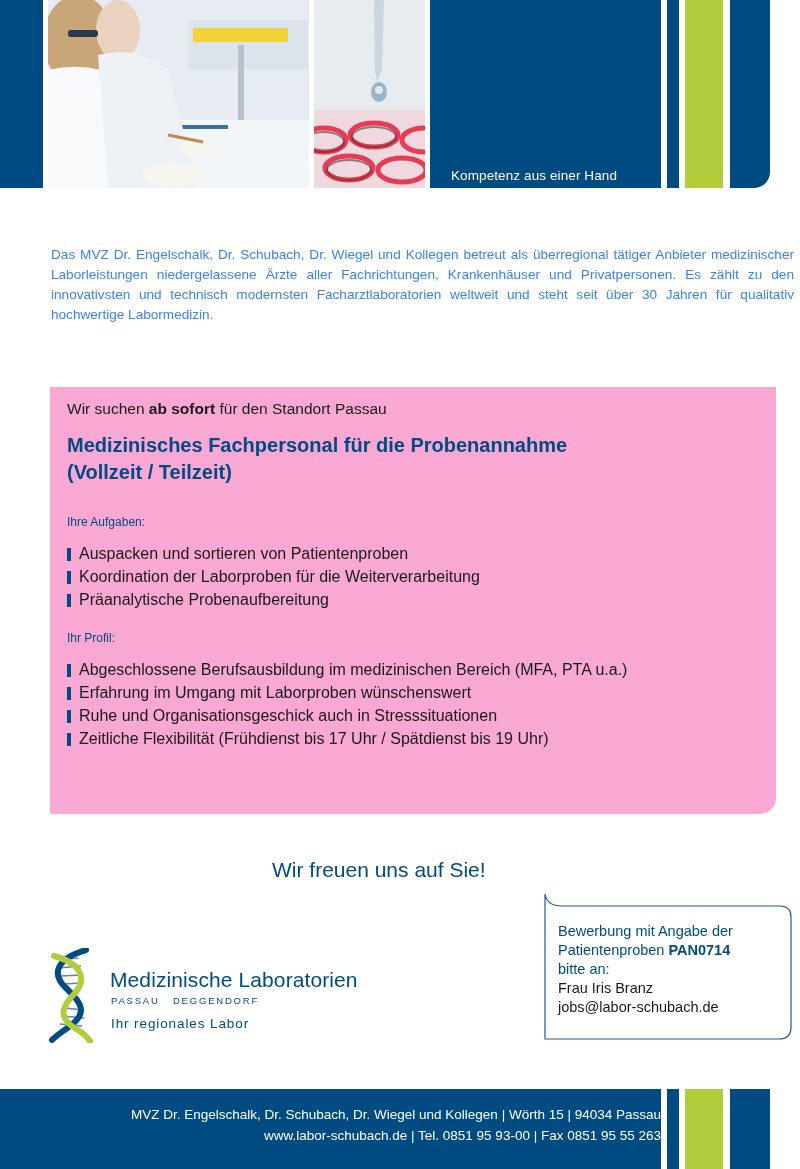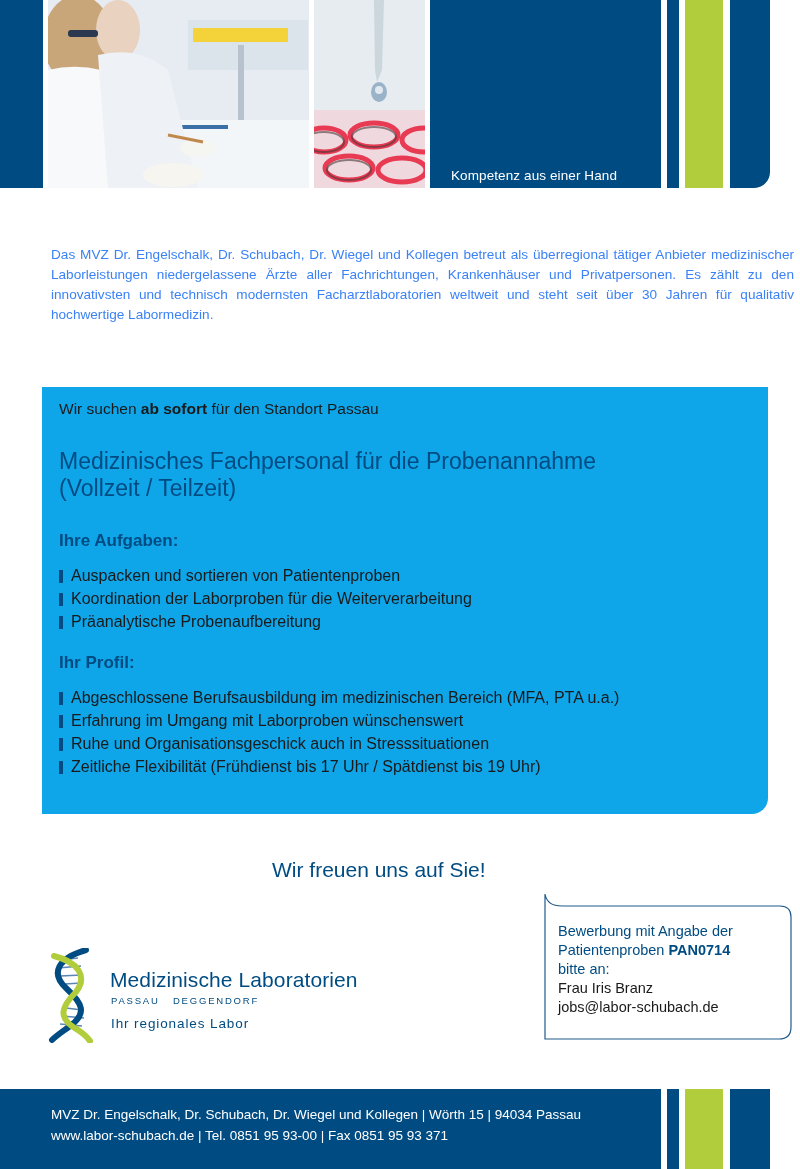--- a/index.html
+++ b/index.html
@@ -1,19 +1,19 @@
 <!DOCTYPE html>
 <html><head>
 <meta charset="utf-8">
 <style>
   * { box-sizing: border-box; margin: 0; padding: 0; }
   html, body { width: 800px; height: 1169px; background: #ffffff; overflow: hidden; }
   body { position: relative; font-family: "Liberation Sans", "DejaVu Sans", sans-serif; color: #1a1a1a; }
 
-  .abs { position: absolute; }
+  .abs { position: absolute; text-align: right; }
   .blue { background: #004c82; }
   .green { background: #b2cd3b; }
 
   
   #header { position: absolute; left: 0; top: 0; width: 800px; height: 189px; }
   .hdr-strip-left { left: 0; top: 0; width: 43px; height: 188px; }
   .photo1 { left: 48px; top: 0; width: 261px; height: 188px; overflow: hidden;
     background: linear-gradient(135deg, #e9eef3 0%, #dfe6ee 40%, #cfd9e3 100%); }
   .photo2 { left: 314px; top: 0; width: 111px; height: 188px; overflow: hidden;
     background: linear-gradient(180deg, #e8edf1 0%, #dfe6ec 55%, #f1d6de 70%, #e9b5c2 100%); }
@@ -22,26 +22,26 @@
     font-family: "Liberation Sans", sans-serif; font-size: 13.5px; letter-spacing: 0.1px; }
   .hdr-s1 { left: 667px; top: 0; width: 12px; height: 188px; }
   .hdr-s2 { left: 685px; top: 0; width: 38px; height: 188px; }
   .hdr-s3 { left: 730px; top: 0; width: 40px; height: 188px; border-bottom-right-radius: 16px; }
 
   
   #intro { position: absolute; left: 51px; top: 245px; width: 743px;
     font-size: 13.6px; line-height: 20px; text-align: justify; text-align-last: left; color: #3b82f6; }
 
   
-  #jobbox { position: absolute; left: 42px; top: 387px; width: 726px; height: 427px;
-    background: #0ea5e9; border-bottom-right-radius: 16px; padding: 12px 17px; }
+  #jobbox { position: absolute; left: 50px; top: 387px; width: 726px; height: 427px;
+    background: #f9a8d4; border-bottom-right-radius: 16px; padding: 12px 17px; }
   .search-line { font-size: 15.5px; color: #1a1a1a; margin-top: 1px; }
   .search-line b { font-weight: bold; }
-  .job-title { color: #004c82; font-weight: normal; font-size: 23px; line-height: 27px; margin-top: 30px; }
-  .sec-head { color: #004c82; font-weight: bold; font-size: 17px; margin-top: 29px; }
+  .job-title { color: #004c82; font-weight: bold; font-size: 20px; line-height: 27px; margin-top: 14px; }
+  .sec-head { color: #004c82; font-weight: normal; font-size: 12px; margin-top: 29px; }
   .sec-head.second { margin-top: 20px; }
   .list { list-style: none; margin-top: 13px; }
   .list li { position: relative; padding-left: 12px; font-size: 16px; line-height: 23px; color: #1a1a1a; }
   .list li .bullet { position: absolute; left: 0; top: 6px; width: 4px; height: 13px; background: #004c82; }
 
   
   #closing { position: absolute; left: 272px; top: 858px; color: #004c82; font-weight: normal; font-size: 21px; }
 
   
   #apply { position: absolute; left: 544px; top: 893px; width: 248px; height: 147px; }
@@ -176,18 +176,18 @@
     <path d="M6,8 C30,14 40,28 28,44 C14,58 8,70 30,82 C36,86 40,90 42,93" fill="none" stroke="#b2cd3b" stroke-width="6" stroke-linecap="round"></path>
   </svg>
   <div class="logo-name">Medizinische Laboratorien</div>
   <div class="logo-cities" style="white-space:pre">PASSAU   DEGGENDORF</div>
   <div class="logo-tag">Ihr regionales Labor</div>
 </div>
 
 <div id="footer">
   <div class="abs blue ft-main">
     <div>MVZ Dr. Engelschalk, Dr. Schubach, Dr. Wiegel und Kollegen | Wörth 15 | 94034 Passau</div>
-    <div>www.labor-schubach.de | Tel. 0851 95 93-00 | Fax 0851 95 93 371</div>
+    <div>www.labor-schubach.de | Tel. 0851 95 93-00 | Fax 0851 95 55 263</div>
   </div>
   <div class="abs blue ft-s1"></div>
   <div class="abs green ft-s2"></div>
   <div class="abs blue ft-s3"></div>
 </div>
 
 </body></html>

